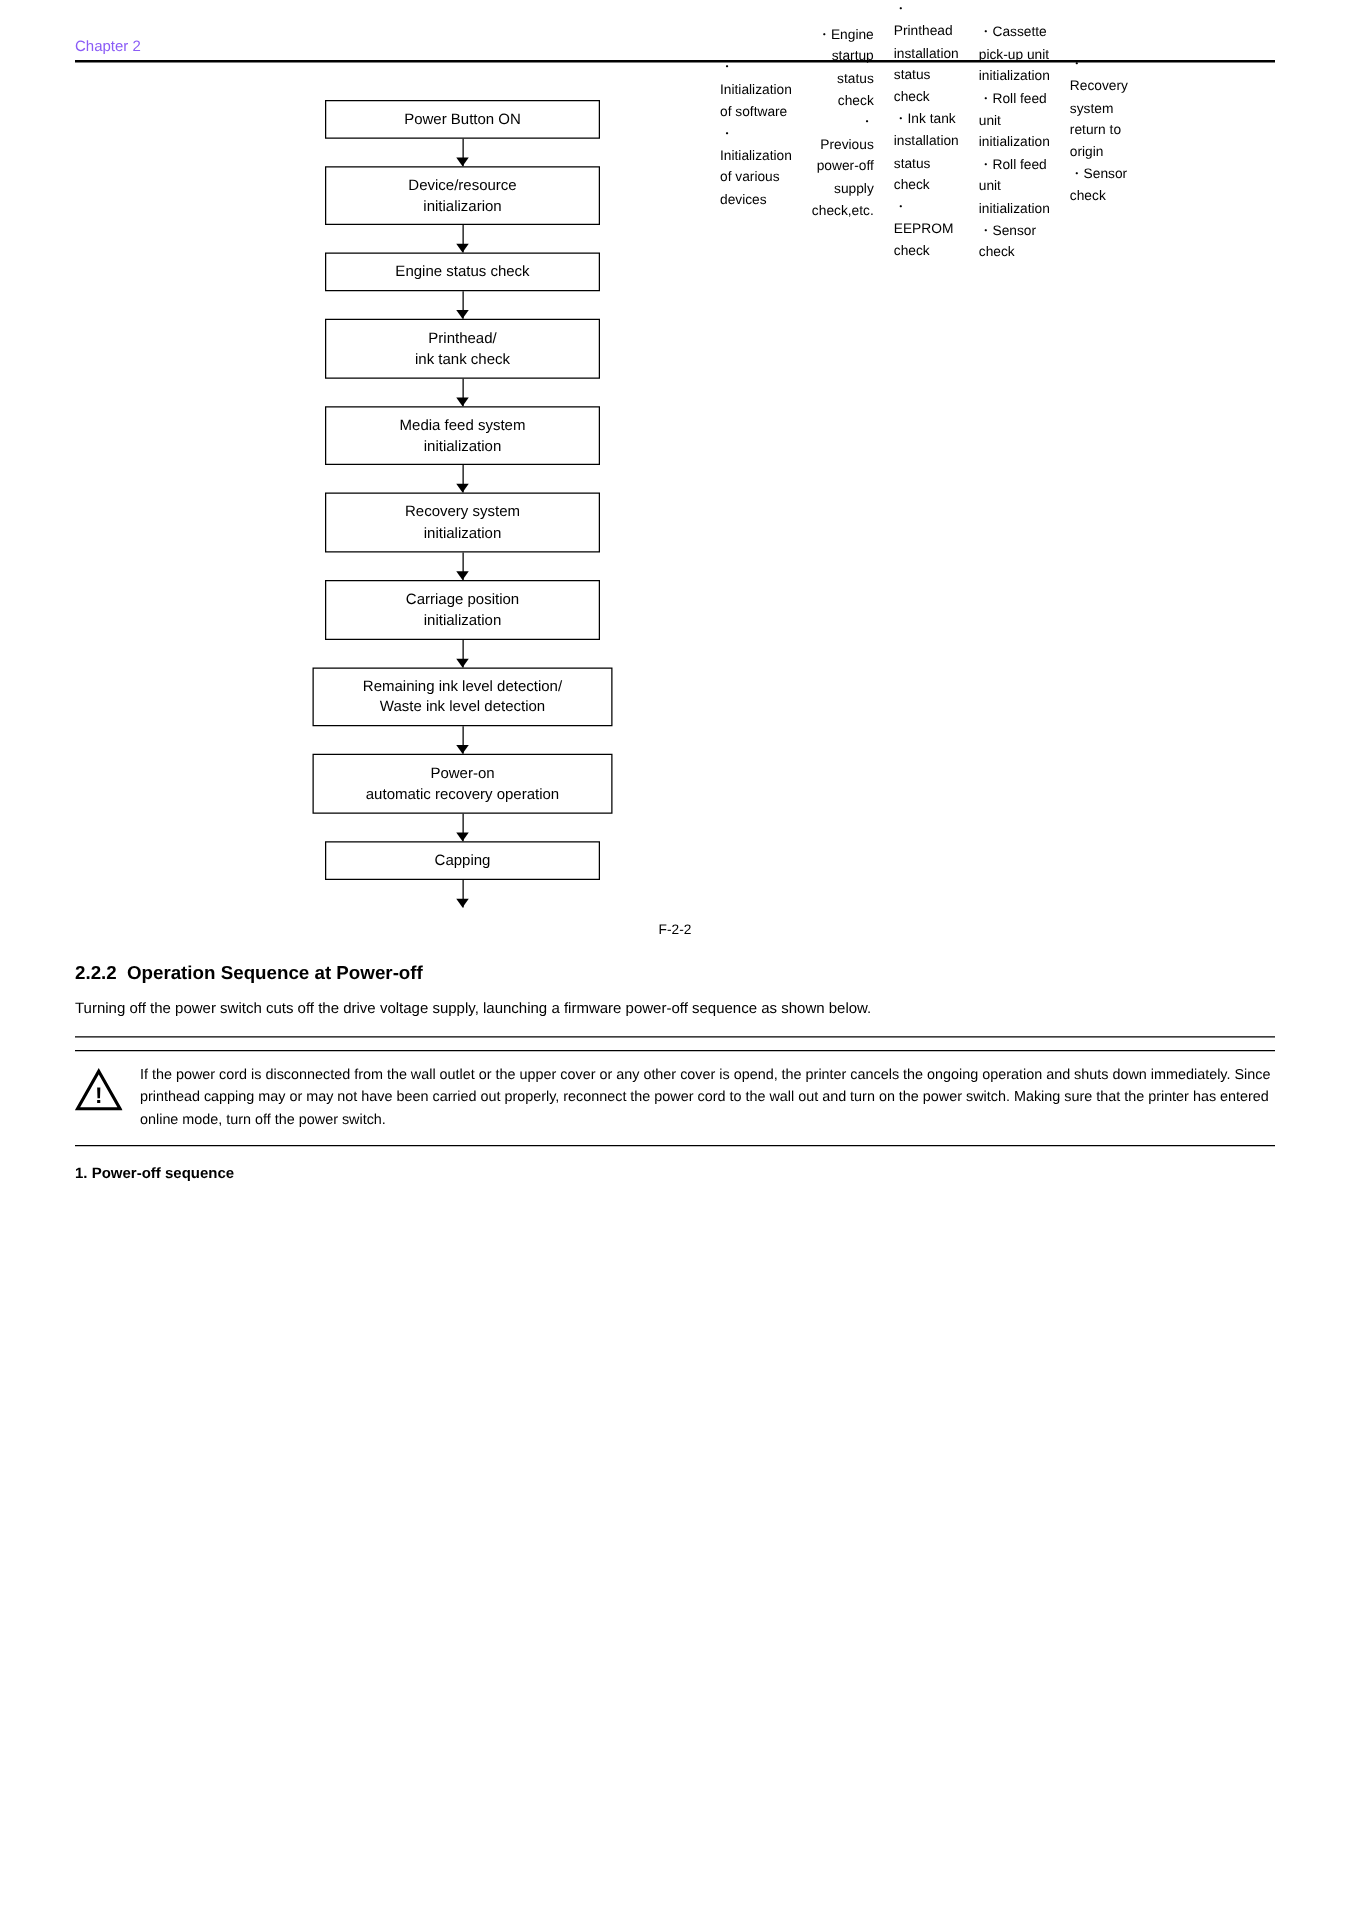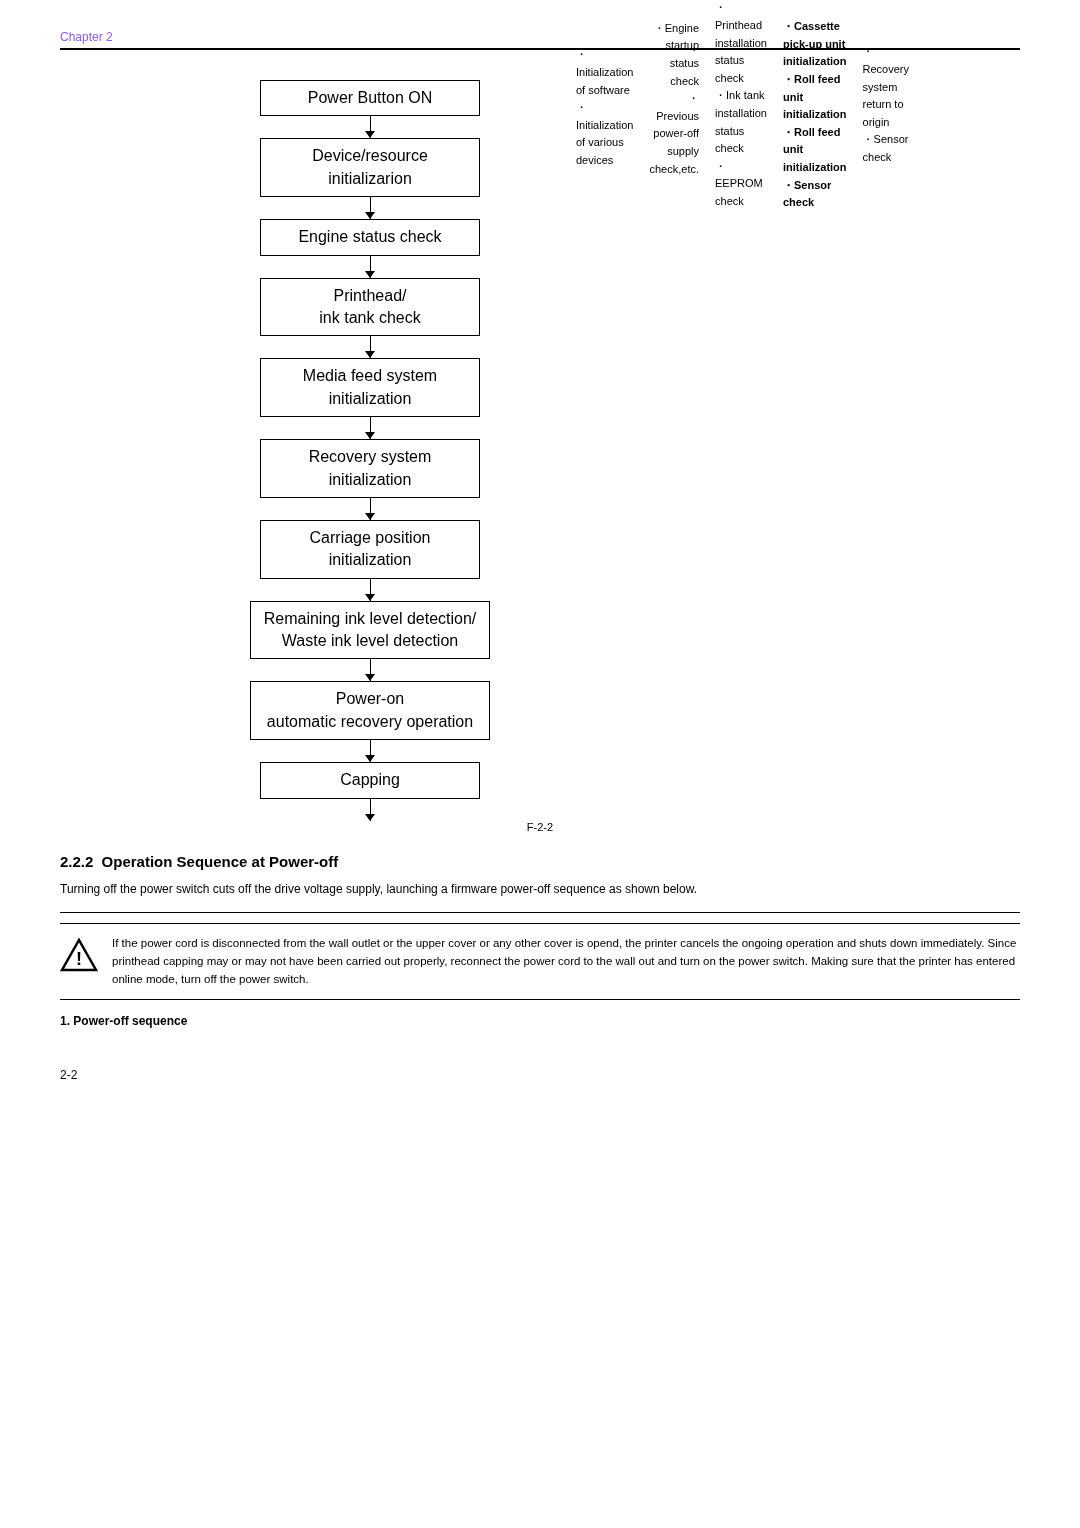--- a/index.html
+++ b/index.html
@@ -48,21 +48,21 @@
       flex-direction: column;
       width: 340px;
       padding-left: 20px;
       padding-top: 0;
     }
     .box {
       border: 1px solid #000;
       padding: 6px 12px;
       text-align: center;
       width: 220px;
-      font-size: 16px;
+      font-size: 12px;
       line-height: 1.4;
       background: #fff;
     }
     .arrow {
       width: 1px;
       height: 22px;
       background: #000;
       position: relative;
       margin: 0 auto;
     }
@@ -78,21 +78,21 @@
       border-right: 5px solid transparent;
       border-top: 7px solid #000;
     }
     .note-line {
       font-size: 11px;
       line-height: 1.6;
       color: #000;
     }
     .figure-label {
       font-size: 11px;
-      margin-top: 0;
+      margin-top: 12px;
       text-align: center;
     }
     .section-title {
       font-size: 15px;
       font-weight: bold;
       margin-top: 18px;
       margin-bottom: 10px;
     }
     .section-desc {
       font-size: 12px;
@@ -207,21 +207,21 @@
         </div>
 
         <div style="height:70px; display:flex; align-items:center;">
           <div>
             <div class="note-line">・Printhead installation status check</div>
             <div class="note-line">・Ink tank installation status check</div>
             <div class="note-line">・EEPROM check</div>
           </div>
         </div>
 
-        <div style="height:90px; display:flex; align-items:center;font-weight:bold;">
+        <div style="height:90px; display:flex; align-items:center;">
           <div>
             <div class="note-line">・Cassette pick-up unit initialization</div>
             <div class="note-line">・Roll feed unit initialization</div>
             <div class="note-line">・Roll feed unit initialization</div>
             <div class="note-line">・Sensor check</div>
           </div>
         </div>
 
         <div style="height:70px; display:flex; align-items:center;">
           <div>
@@ -258,15 +258,14 @@
       <svg viewBox="0 0 38 38" width="38" height="38" xmlns="http://www.w3.org/2000/svg">
         <polygon points="19,4 36,34 2,34" fill="none" stroke="#000" stroke-width="2.5"></polygon>
         <text x="19" y="29" text-anchor="middle" font-size="18" font-weight="bold" font-family="Arial" fill="#000">!</text>
       </svg>
     </div>
     <div class="warning-text">If the power cord is disconnected from the wall outlet or the upper cover or any other cover is opend, the printer cancels the ongoing operation and shuts down immediately. Since printhead capping may or may not have been carried out properly, reconnect the power cord to the wall out and turn on the power switch. Making sure that the printer has entered online mode, turn off the power switch.</div>
   </div>
 
   <div class="power-off-label">1. Power-off sequence</div>
 
-  <div class="page-num">2-2</div>
 
 </div>
 
 </body></html>

